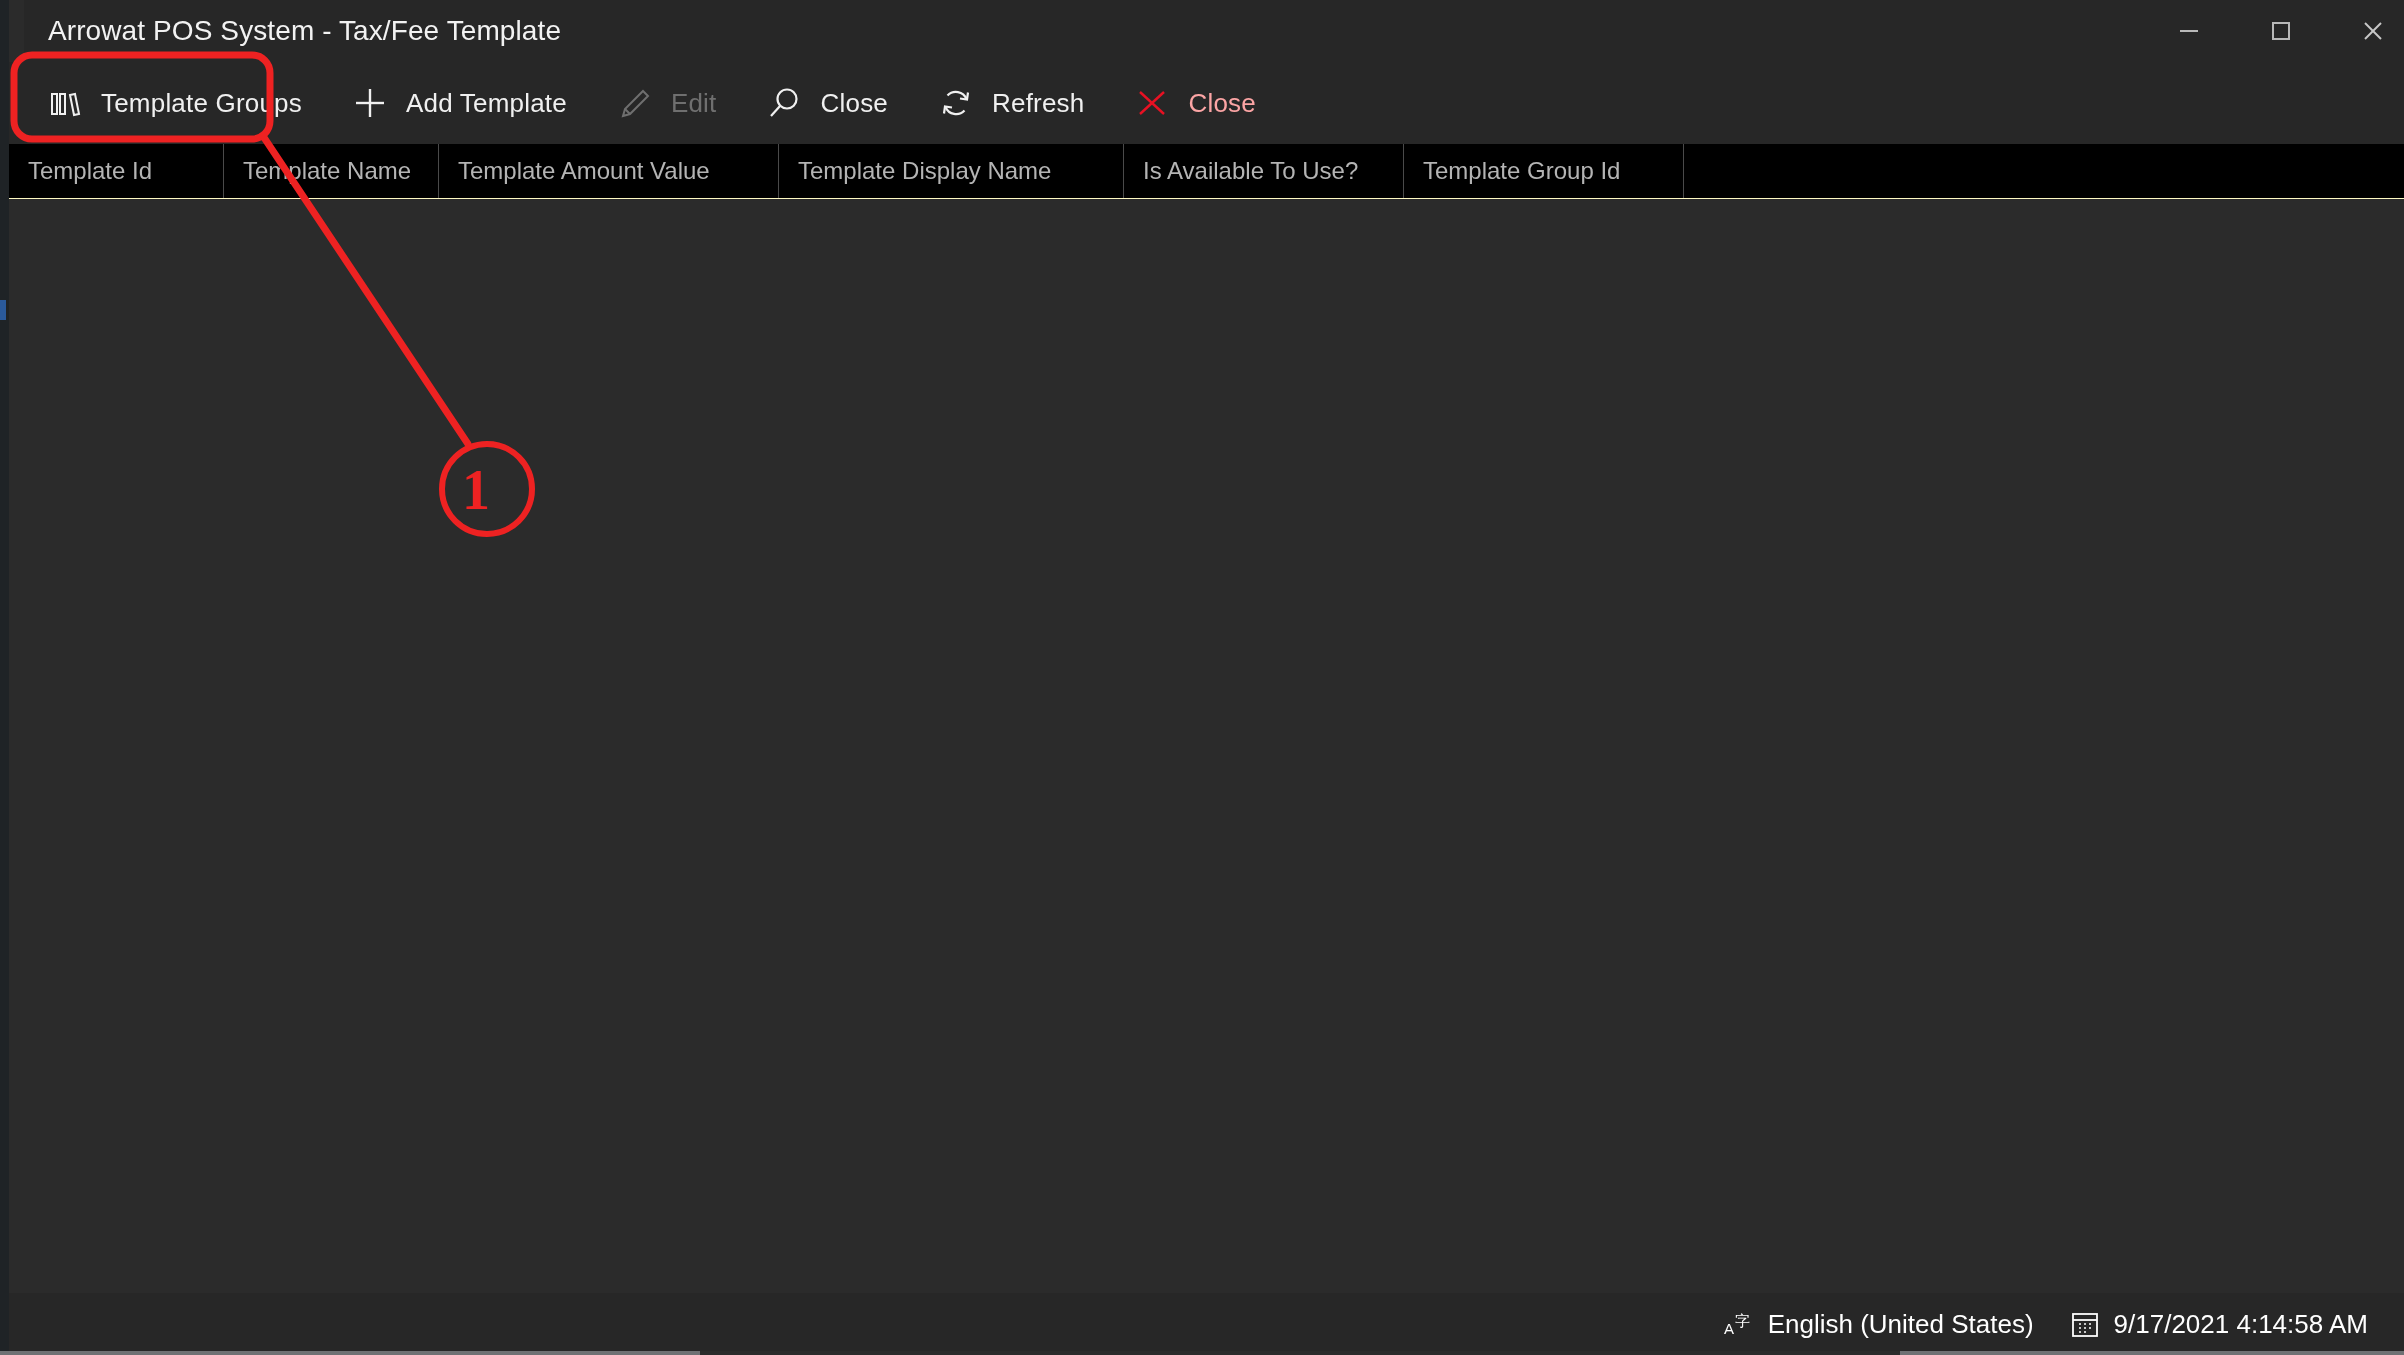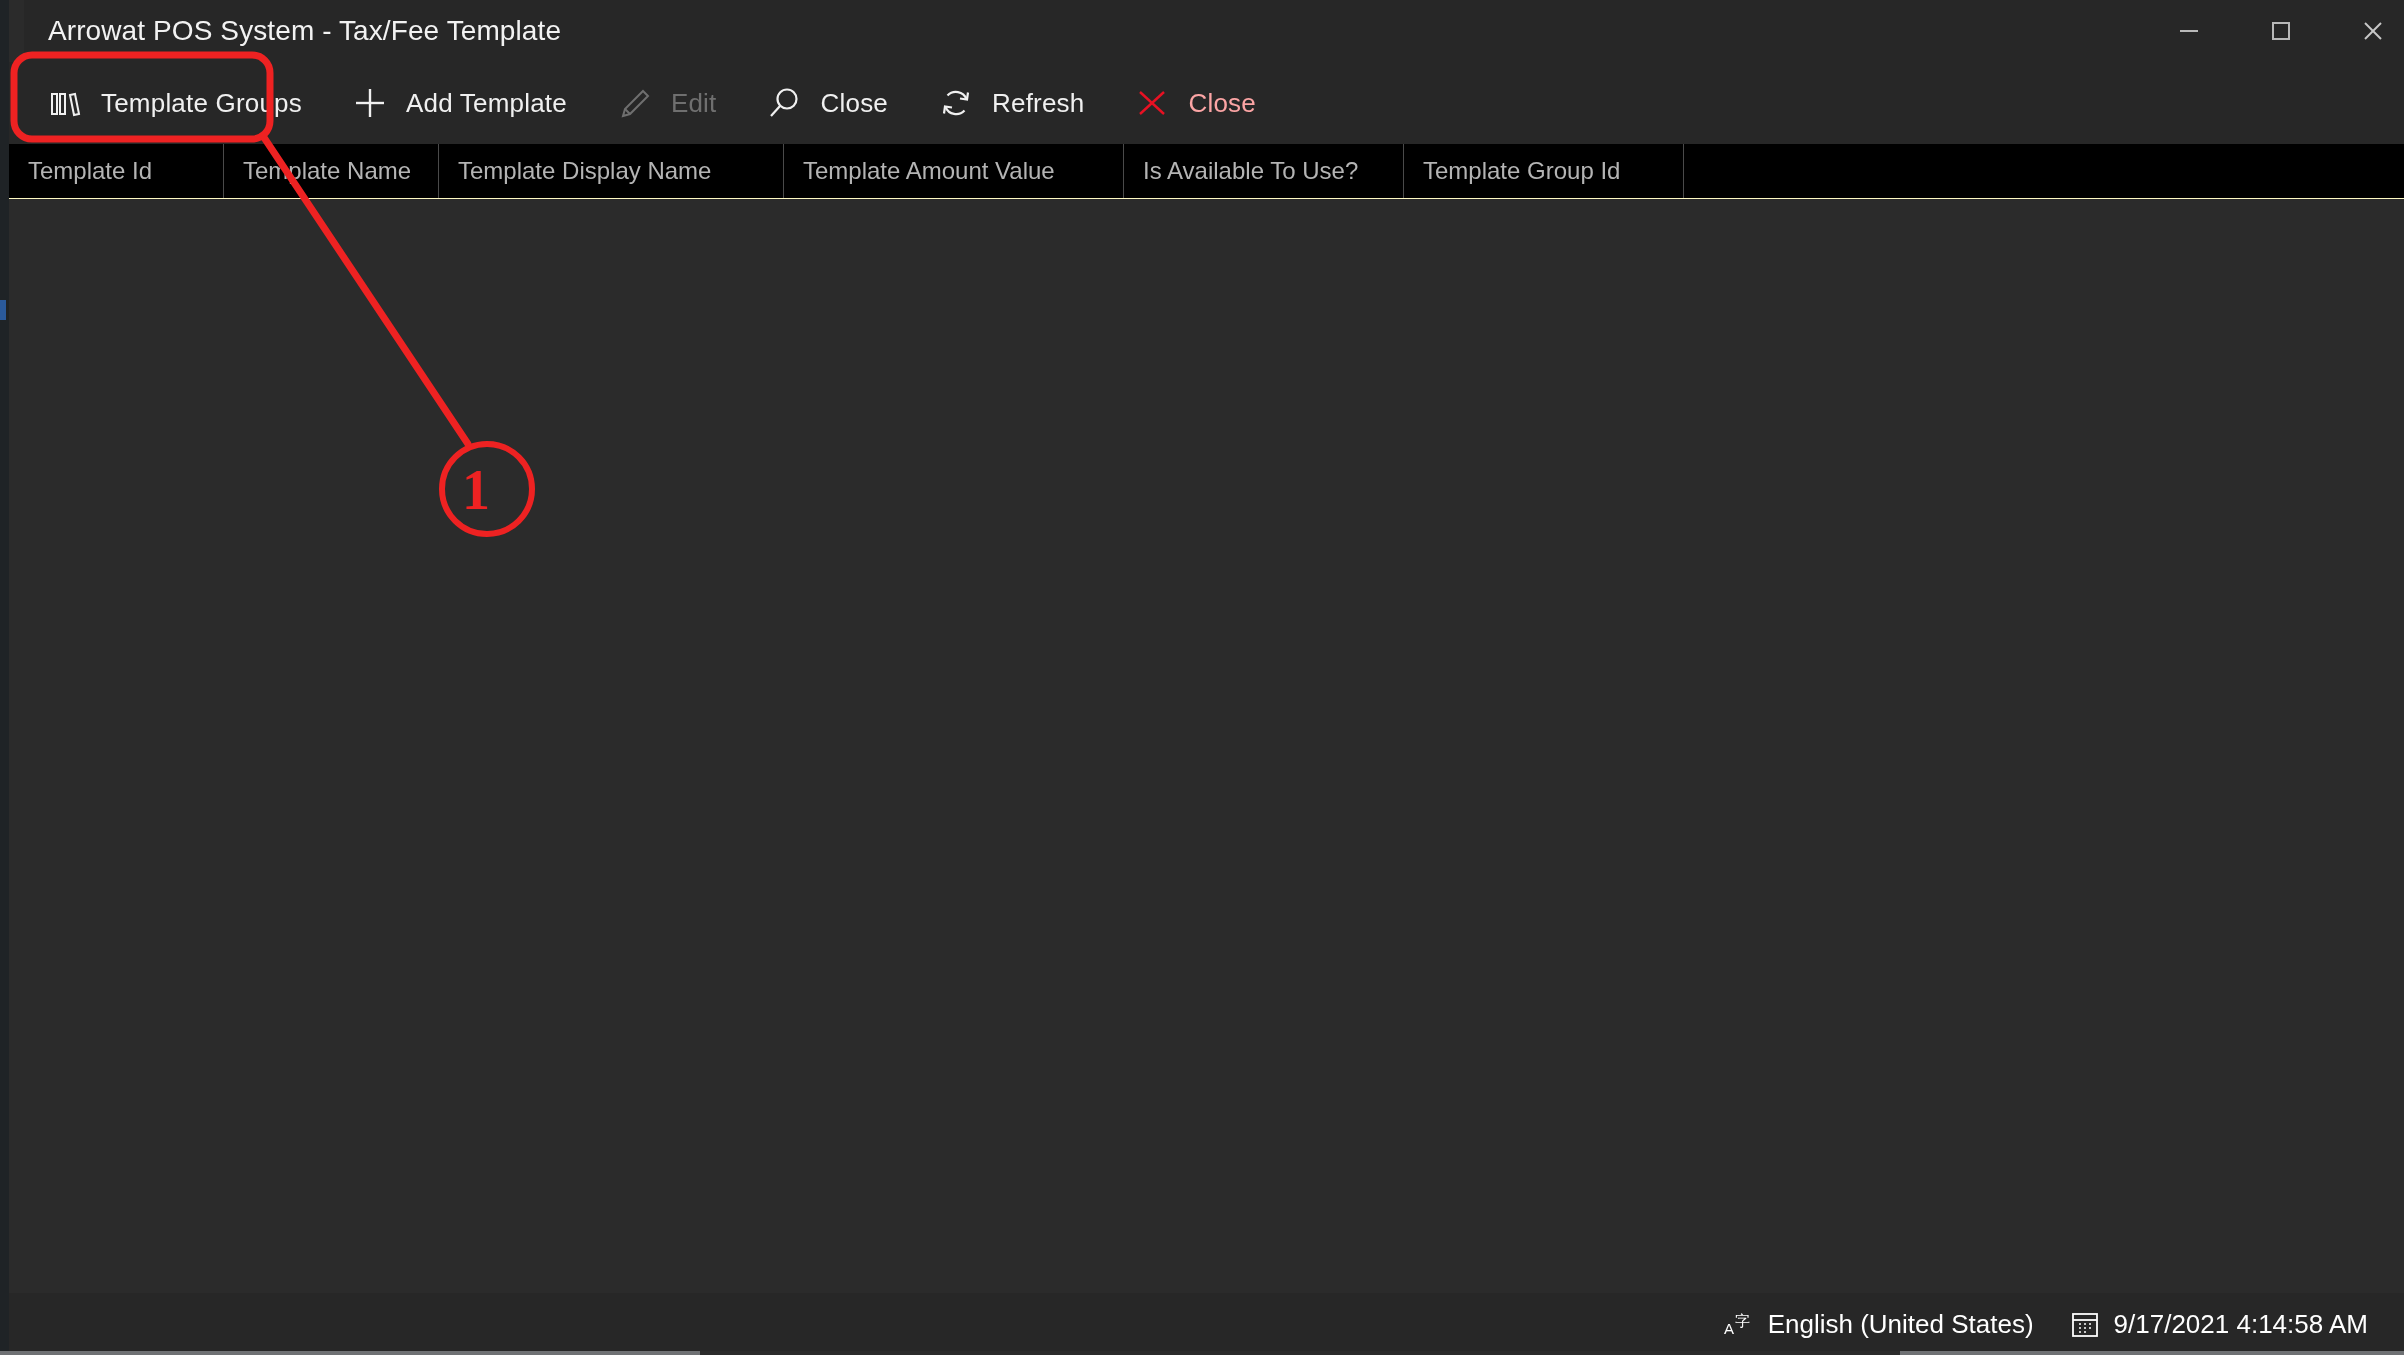--- a/index.html
+++ b/index.html
@@ -324,25 +324,25 @@
   </div>
 
   <div class="grid">
     <div class="grid-header">
       <div class="gh-cell" style="width:215px">
         <span>Template Id</span>
       </div>
       <div class="gh-cell" style="width:215px">
         <span>Template Name</span>
       </div>
+      <div class="gh-cell" style="width:340px">
+        <span>Template Amount Value</span>
+      </div>
       <div class="gh-cell" style="width:345px">
         <span>Template Display Name</span>
-      </div>
-      <div class="gh-cell" style="width:340px">
-        <span>Template Amount Value</span>
       </div>
       <div class="gh-cell" style="width:280px">
         <span>Is Available To Use?</span>
       </div>
       <div class="gh-cell" style="width:280px">
         <span>Template Group Id</span>
       </div>
       <div class="gh-cell filler"></div>
     </div>
     <div class="grid-body"></div>

